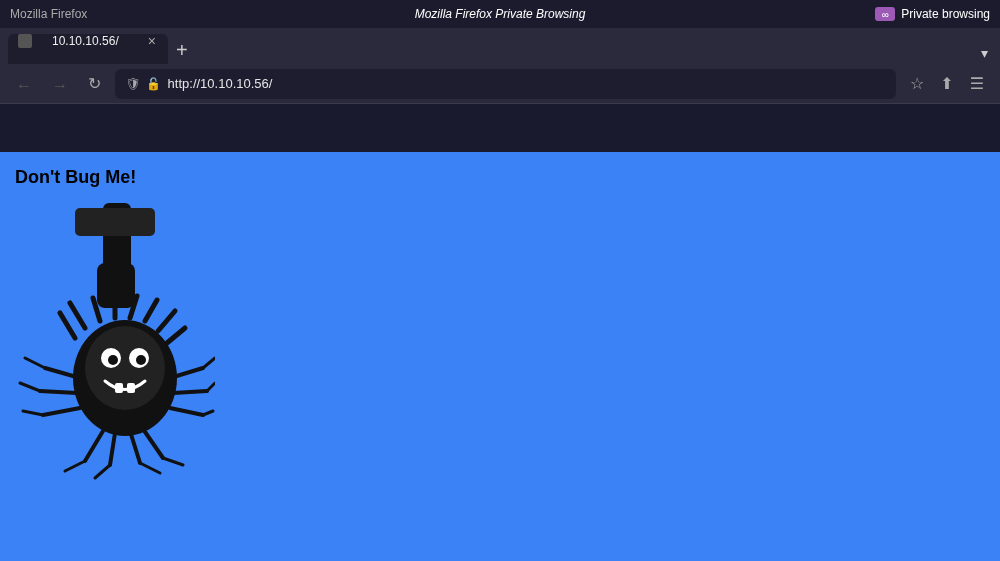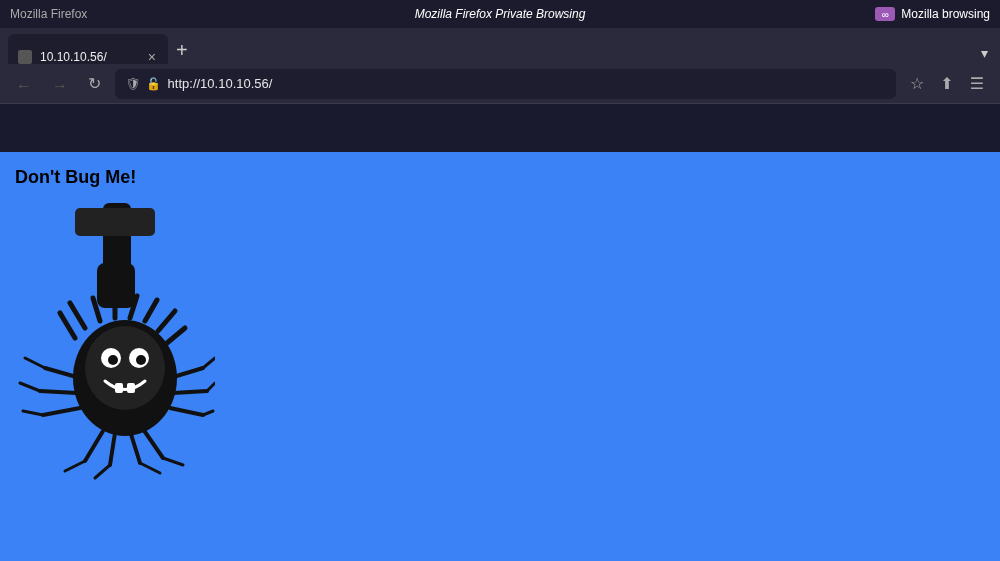--- a/index.html
+++ b/index.html
@@ -56,23 +56,23 @@
       height: 36px;
       display: flex;
       align-items: flex-end;
       padding: 0 8px;
     }
     .tab {
       background: #1e1d2e;
       border-radius: 6px 6px 0 0;
       height: 30px;
       display: flex;
-      align-items: flex-end;
-      padding: 0 10px;
-      gap: 8px;
+      align-items: flex-start;
+      padding: 0 10px;
+      gap: 20px;
       min-width: 160px;
       max-width: 240px;
       color: #fff;
       font-size: 12px;
       position: relative;
     }
     .tab-favicon {
       width: 14px;
       height: 14px;
       background: #555;
@@ -185,21 +185,21 @@
   </style>
 </head>
 <body>
 
 <div class="title-bar">
   <span class="title-bar-left">Mozilla Firefox</span>
   <span class="title-bar-center">Mozilla Firefox Private Browsing</span>
   <div class="title-bar-right">
     <div class="private-browsing-badge">
       <div class="mask-icon">∞</div>
-      <span>Mozilla browsing</span>
+      <span>Private browsing</span>
     </div>
   </div>
 </div>
 
 <div class="tab-bar">
   <div class="tab">
     <div class="tab-favicon"></div>
     <span class="tab-title">10.10.10.56/</span>
     <button class="tab-close">×</button>
   </div>

